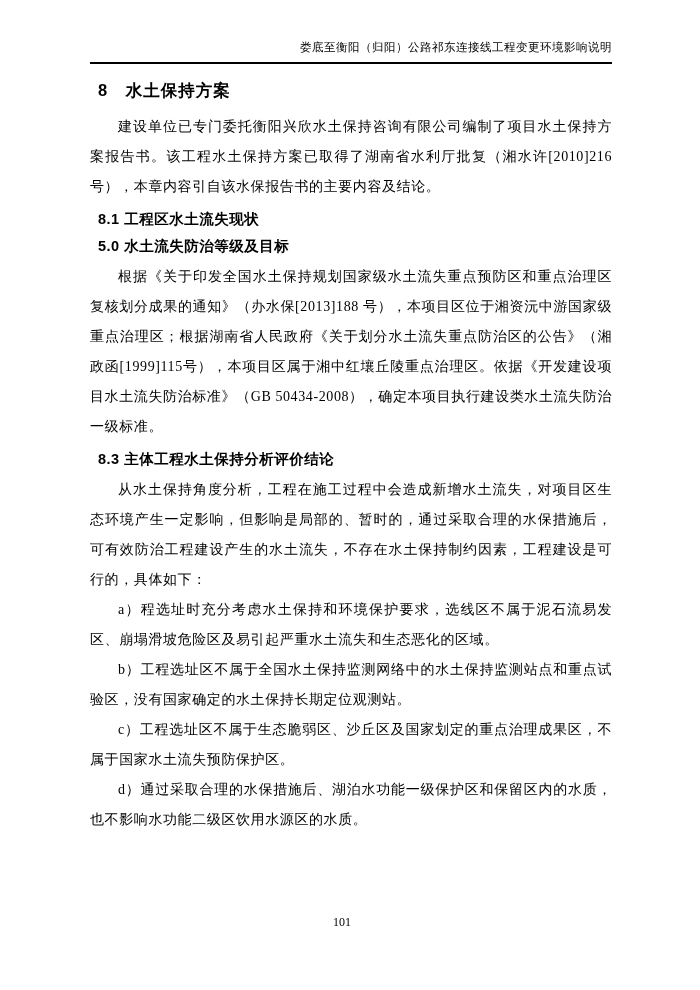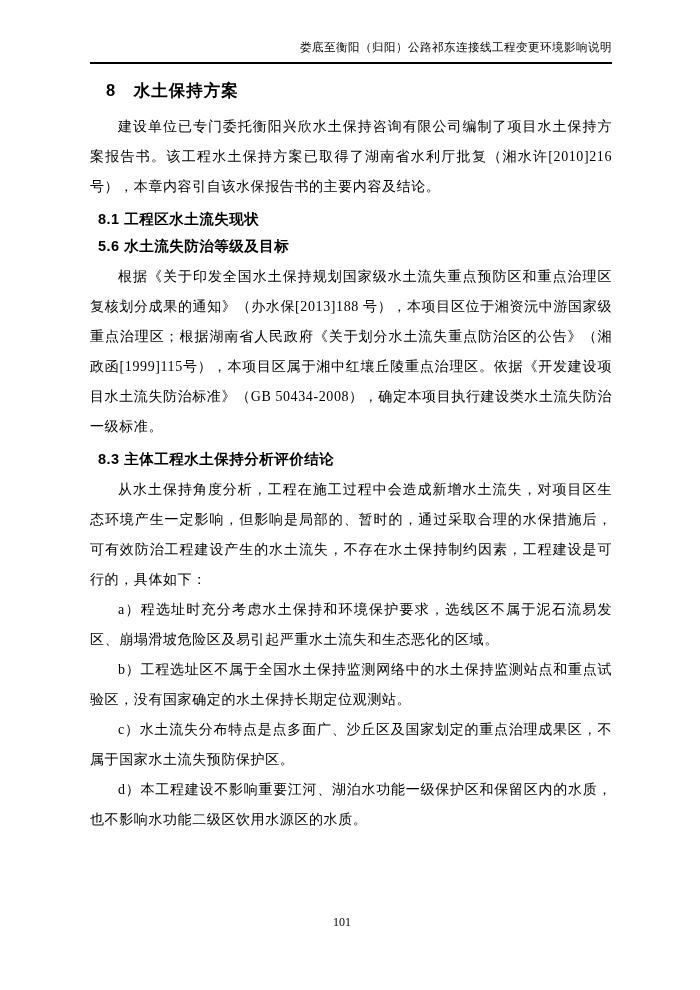--- a/index.html
+++ b/index.html
@@ -22,21 +22,21 @@
     font-size: 11.5px;
     letter-spacing: 0.5px;
     padding-bottom: 7px;
     border-bottom: 2px solid #000000;
     font-family: "Liberation Serif", "DejaVu Serif", serif;
   }
   .h1 {
     font-family: "Liberation Sans", "DejaVu Sans", sans-serif;
     font-weight: bold;
     font-size: 16.5px;
-    margin: 16px 0 10px 16px;
+    margin: 16px 0 10px 8px;
     letter-spacing: 1px;
   }
   .h2 {
     font-family: "Liberation Sans", "DejaVu Sans", sans-serif;
     font-weight: bold;
     font-size: 14.5px;
     margin: 8px 0 6px 8px;
     letter-spacing: 0.5px;
   }
   .para {
@@ -67,30 +67,30 @@
   <div>
     <div class="h1">8　水土保持方案</div>
     <p class="para">建设单位已专门委托衡阳兴欣水土保持咨询有限公司编制了项目水土保持方案报告书。该工程水土保持方案已取得了湖南省水利厅批复（湘水许[2010]216号），本章内容引自该水保报告书的主要内容及结论。</p>
   </div>
 
   <div>
     <div class="h2">8.1 工程区水土流失现状</div>
   </div>
 
   <div>
-    <div class="h2">5.6 水土流失防治等级及目标</div>
+    <div class="h2">5.0 水土流失防治等级及目标</div>
     <p class="para">根据《关于印发全国水土保持规划国家级水土流失重点预防区和重点治理区复核划分成果的通知》（办水保[2013]188 号），本项目区位于湘资沅中游国家级重点治理区；根据湖南省人民政府《关于划分水土流失重点防治区的公告》（湘政函[1999]115号），本项目区属于湘中红壤丘陵重点治理区。依据《开发建设项目水土流失防治标准》（GB 50434-2008），确定本项目执行建设类水土流失防治一级标准。</p>
   </div>
 
   <div>
     <div class="h2">8.3 主体工程水土保持分析评价结论</div>
     <p class="para">从水土保持角度分析，工程在施工过程中会造成新增水土流失，对项目区生态环境产生一定影响，但影响是局部的、暂时的，通过采取合理的水保措施后，可有效防治工程建设产生的水土流失，不存在水土保持制约因素，工程建设是可行的，具体如下：</p>
     <p class="para">a）程选址时充分考虑水土保持和环境保护要求，选线区不属于泥石流易发区、崩塌滑坡危险区及易引起严重水土流失和生态恶化的区域。</p>
     <p class="para">b）工程选址区不属于全国水土保持监测网络中的水土保持监测站点和重点试验区，没有国家确定的水土保持长期定位观测站。</p>
-    <p class="para">c）水土流失分布特点是点多面广、沙丘区及国家划定的重点治理成果区，不属于国家水土流失预防保护区。</p>
-    <p class="para">d）本工程建设不影响重要江河、湖泊水功能一级保护区和保留区内的水质，也不影响水功能二级区饮用水源区的水质。</p>
+    <p class="para">c）工程选址区不属于生态脆弱区、沙丘区及国家划定的重点治理成果区，不属于国家水土流失预防保护区。</p>
+    <p class="para">d）通过采取合理的水保措施后、湖泊水功能一级保护区和保留区内的水质，也不影响水功能二级区饮用水源区的水质。</p>
   </div>
 
   <div class="page-footer">
     <span>101</span>
   </div>
 
 </div>
 
 </body></html>

